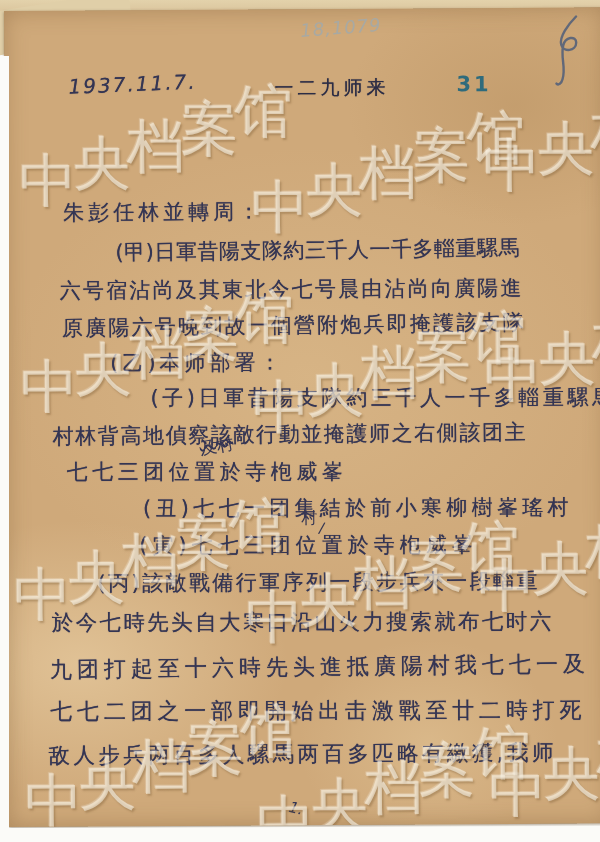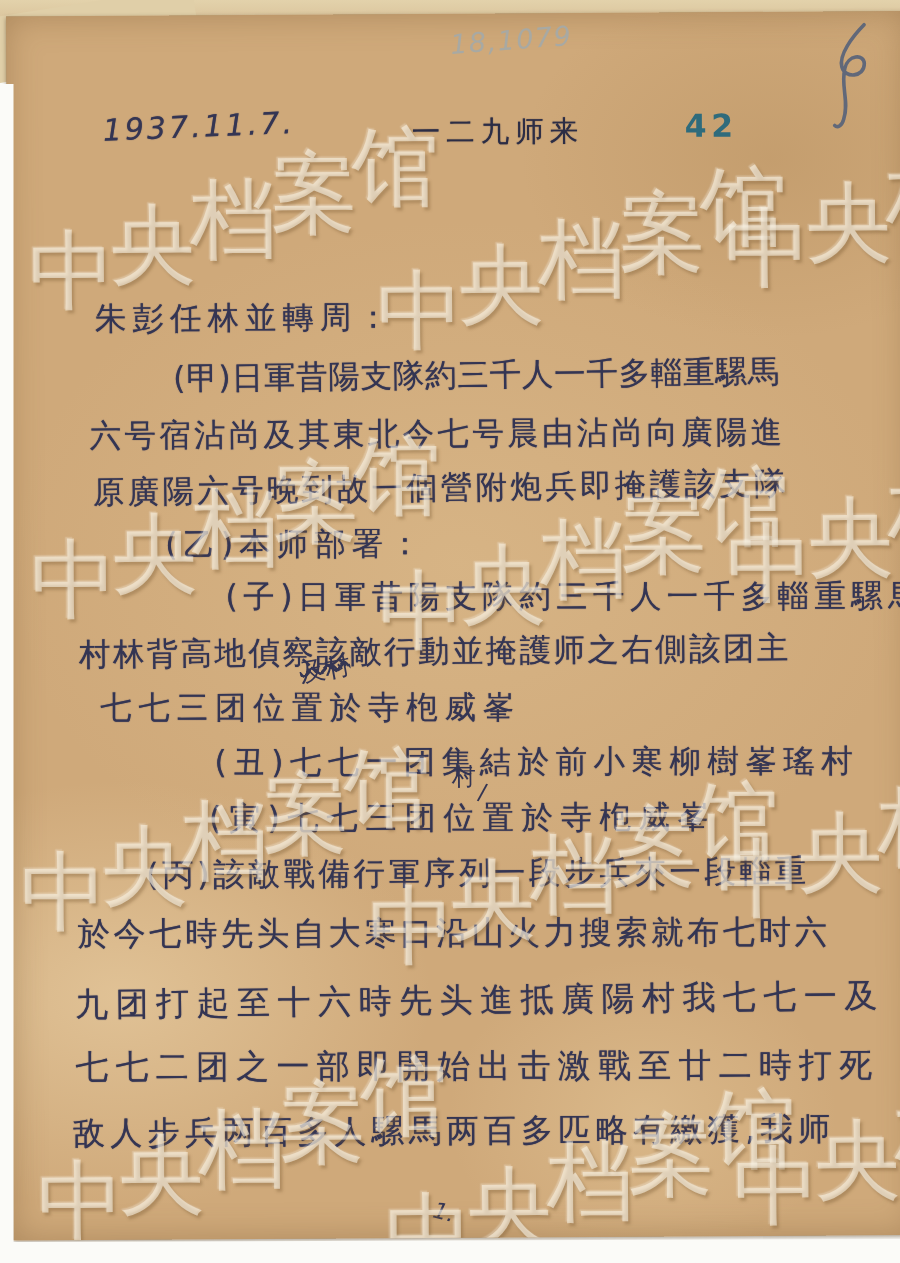--- a/index.html
+++ b/index.html
@@ -77,21 +77,21 @@
 
 <div class="scan">
   <div class="backing"></div>
   <div class="backing-corner"></div>
 
   <div class="paper">
 
     <div class="pencil">18,1079</div>
     <div class="date-note">1937.11.7.</div>
     <div class="doc-title">一二九师来</div>
-    <div class="page-num">42</div>
+    <div class="page-num">31</div>
 
     <svg class="scribble" width="52" height="80" viewBox="0 0 52 80">
       <path d="M38 5 C30 13 21 25 23 33 C25 41 38 40 38 31 C38 24 27 25 25 34 C22 46 28 56 24 68 C23 72 20 74 18 72" fill="none" stroke="#55627a" stroke-width="2.4" stroke-linecap="round" opacity="0.9"></path>
     </svg>
 
     <div id="lines">
         <div class="hline" style="left: 58px; top: 188px; font-size: 21px; letter-spacing: 4px; transform: rotate(0deg);">朱彭任林並轉周：</div>
         <div class="hline" style="left: 110px; top: 227px; font-size: 21px; letter-spacing: 0.5px; transform: rotate(-0.3deg);">(甲)日軍昔陽支隊約三千人一千多輜重騾馬</div>
         <div class="hline" style="left: 54px; top: 266px; font-size: 21px; letter-spacing: 2.2px; transform: rotate(0deg);">六号宿沾尚及其東北今七号晨由沾尚向廣陽進</div>
         <div class="hline" style="left: 56px; top: 302px; font-size: 21px; letter-spacing: 2.2px; transform: rotate(-0.4deg);">原廣陽六号晚到故一個營附炮兵即掩護該支隊</div>

